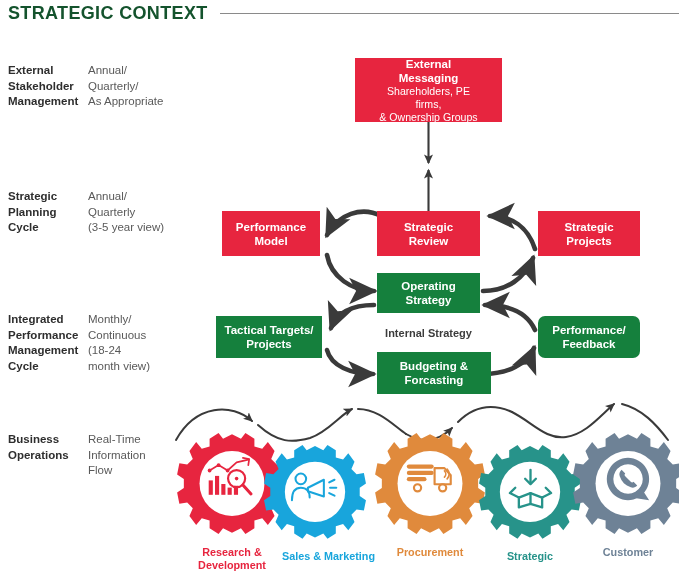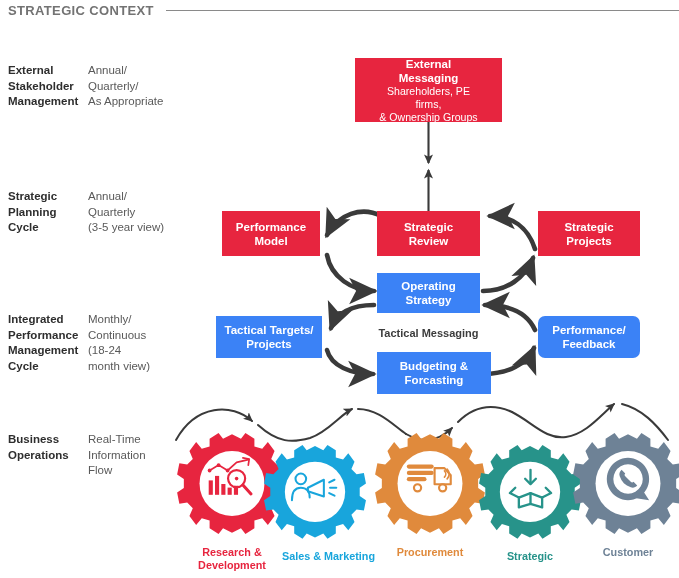--- a/index.html
+++ b/index.html
@@ -10,37 +10,37 @@
     font-family:"Liberation Sans", sans-serif;
     color:#3c3c3c;
     overflow:hidden;
     position:relative;
   }
   #root{position:relative;width:679px;height:578px;}
 
   
   .header{position:absolute;left:8px;top:3px;display:flex;align-items:center;width:671px;}
   .header-title{
-    font-size:13px;font-weight:bold;letter-spacing:.35px;color:#737373;
+    font-size:18px;font-weight:bold;letter-spacing:.35px;color:#14532d;
     white-space:nowrap;
   }
   .header-rule{flex:1;height:1px;background:#8a8a8a;margin-left:12px;margin-right:0px;}
 
   
   .row-label{position:absolute;font-size:11.5px;line-height:15.5px;font-weight:bold;color:#2e2e2e;white-space:pre-line;}
   .row-cadence{position:absolute;font-size:11.5px;line-height:15.5px;color:#595959;white-space:pre-line;}
 
   
   .box{
     position:absolute;display:flex;align-items:center;justify-content:center;
     text-align:center;color:#ffffff;font-weight:bold;font-size:11.5px;line-height:14px;
     white-space:pre-line;box-sizing:border-box;
   }
   .box.red{background:#e7253f;}
-  .box.blue{background:#3b82f6;}
+  .box.blue{background:#15803d;}
   .box .sub{display:block;font-weight:normal;font-size:10.6px;line-height:13px;}
 
   .plain-label{
     position:absolute;font-size:11px;font-weight:bold;color:#3c3c3c;
     text-align:center;white-space:nowrap;
   }
 
   
   svg.overlay{position:absolute;left:0;top:0;width:679px;height:578px;pointer-events:none;}
 
@@ -152,21 +152,21 @@
 
   <div class="box blue" style="left:216px;top:316px;width:106px;height:42px;">Tactical Targets/
 Projects</div>
 
   <div class="box blue" style="left:538px;top:316px;width:102px;height:42px;border-radius:7px;">Performance/
 Feedback</div>
 
   <div class="box blue" style="left:377px;top:352px;width:114px;height:42px;">Budgeting &amp;
 Forcasting</div>
 
-  <div class="plain-label" style="left:352px;top:327px;width:153px;">Tactical Messaging</div>
+  <div class="plain-label" style="left:352px;top:327px;width:153px;">Internal Strategy</div>
 
   <div class="gear-item" style="left:172px;top:432px;">
     <div class="gear-wrap">
       <svg viewBox="0 0 100 100" width="112" height="112">
         <g fill="#e7253f">
           <path d="M50 2 L58 6 L62 1 L70 6 L70 13 L77 15 L82 9 L88 17 L85 24 L90 29 L97 28 L99 38 L93 42 L93 50 L99 54 L97 64 L90 63 L85 68 L88 75 L82 83 L77 77 L70 79 L70 86 L62 91 L58 86 L50 90 L42 86 L38 91 L30 86 L30 79 L23 77 L18 83 L12 75 L15 68 L10 63 L3 64 L1 54 L7 50 L7 42 L1 38 L3 28 L10 29 L15 24 L12 17 L18 9 L23 15 L30 13 L30 6 L38 1 L42 6 Z"></path>
         </g>
         <circle cx="50" cy="46" r="29" fill="#ffffff"></circle>
       </svg>
       

